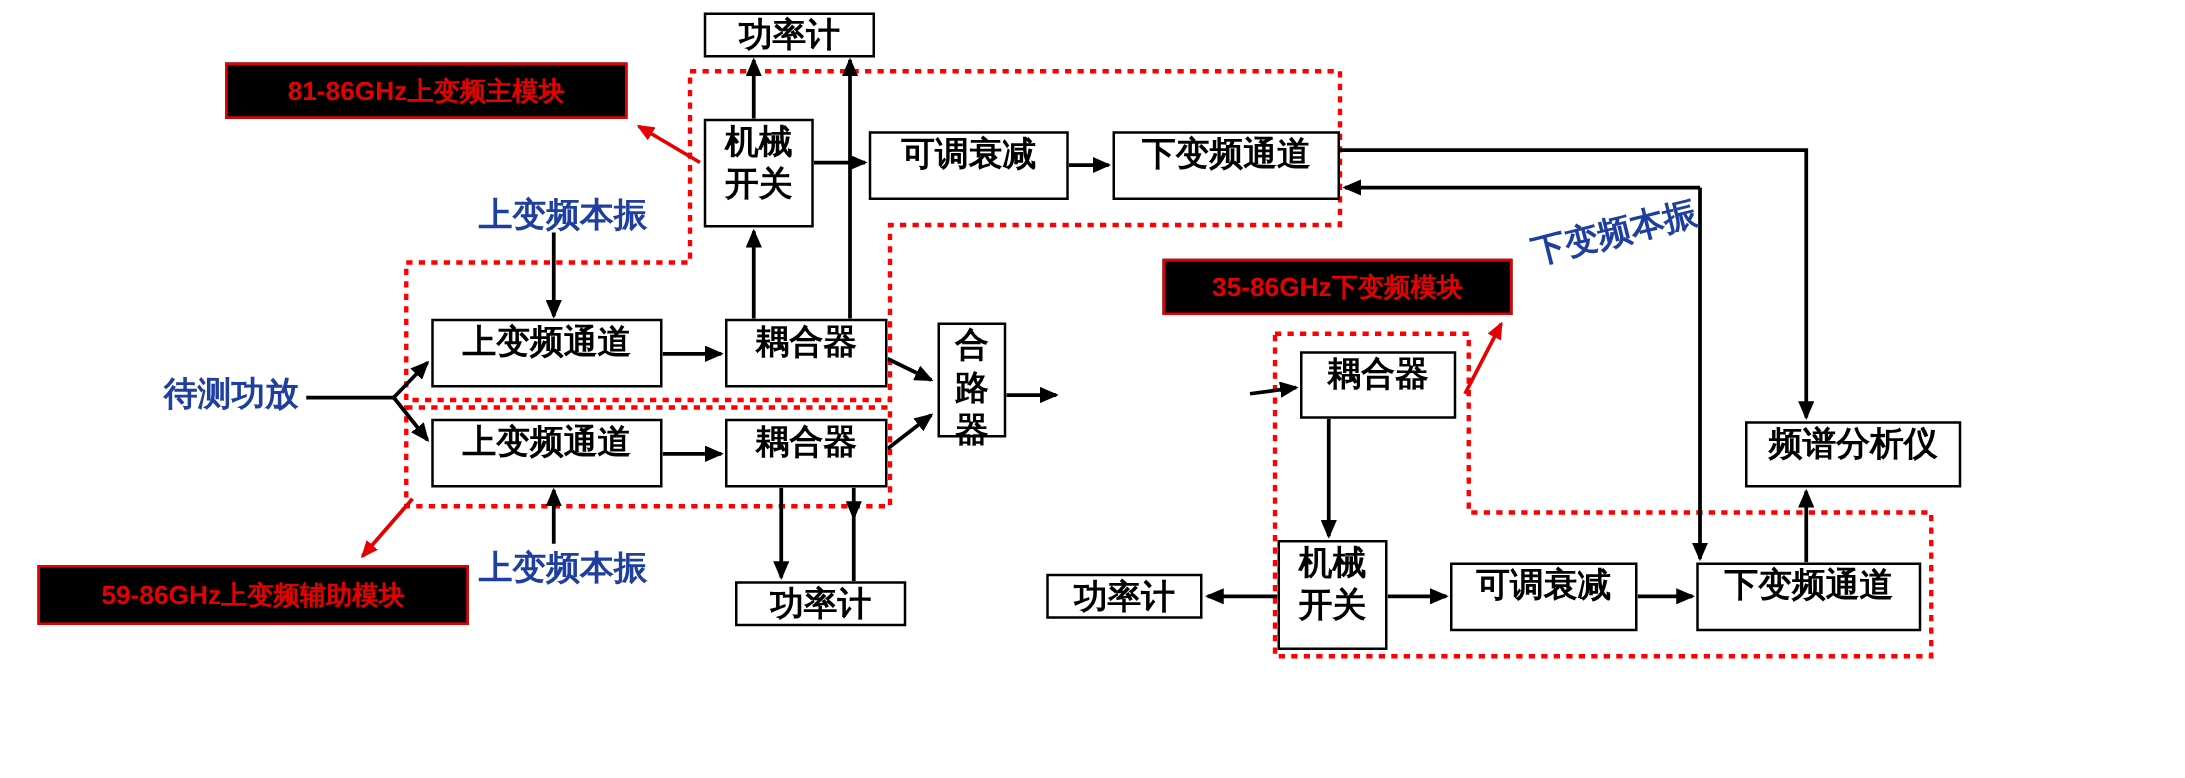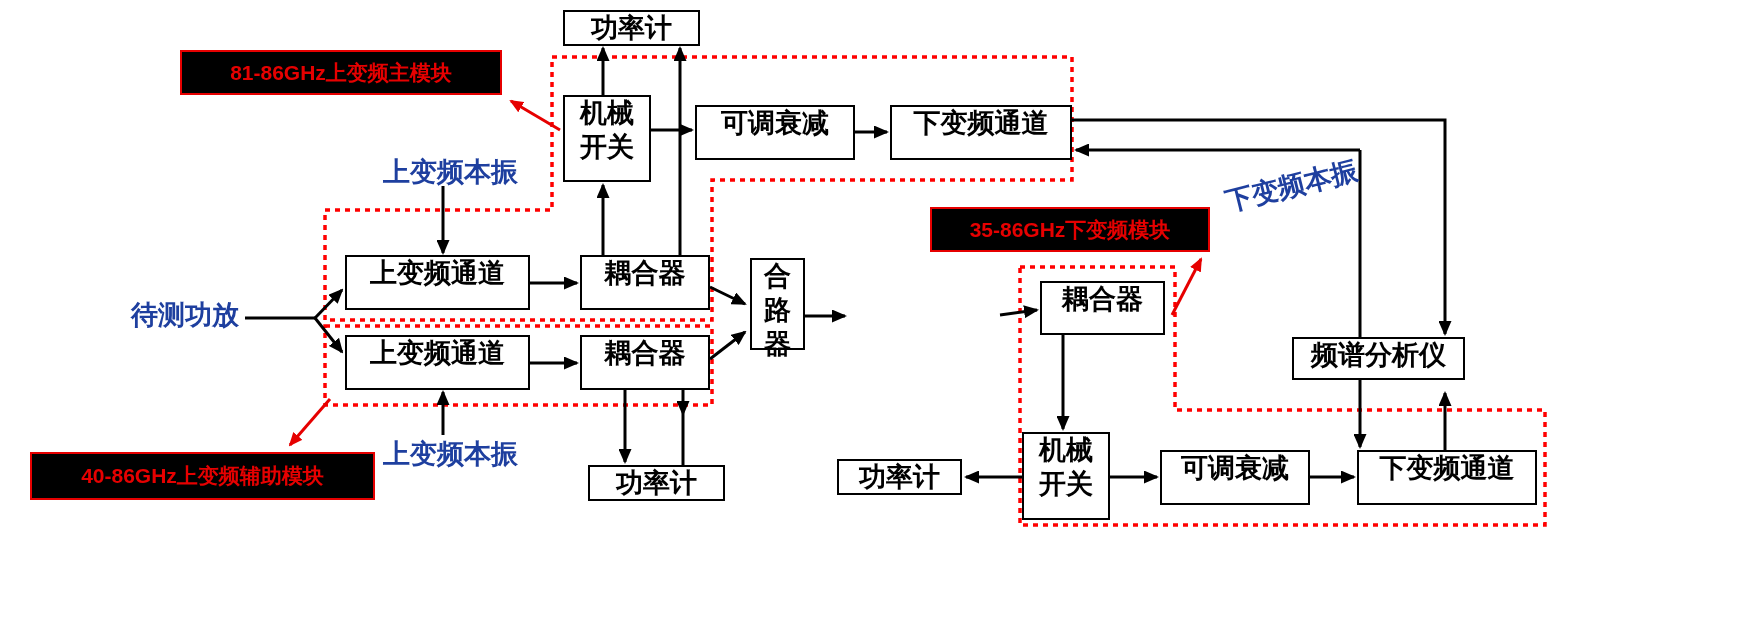--- a/index.html
+++ b/index.html
@@ -147,34 +147,34 @@
   </div>
 
   <div class="box" style="left:1160px;top:450px;width:150px;height:55px">
     <span class="txt">可调衰减</span>
   </div>
 
   <div class="box" style="left:1357px;top:450px;width:180px;height:55px">
     <span class="txt">下变频通道</span>
   </div>
 
-  <div class="box" style="left:1292px;top:337px;width:173px;height:43px">
+  <div class="box" style="left:1396px;top:337px;width:173px;height:53px">
     <span class="txt">频谱分析仪</span>
   </div>
 
   <div class="module-label" style="left:180px;top:50px;width:322px;height:45px">
     <span>81-86GHz上变频主模块</span>
   </div>
 
   <div class="module-label" style="left:930px;top:207px;width:280px;height:45px">
     <span>35-86GHz下变频模块</span>
   </div>
 
   <div class="module-label" style="left:30px;top:452px;width:345px;height:48px">
-    <span>40-86GHz上变频辅助模块</span>
+    <span>59-86GHz上变频辅助模块</span>
   </div>
 
   <div class="sig" style="left:131px;top:297px">待测功放</div>
   <div class="sig" style="left:383px;top:154px">上变频本振</div>
   <div class="sig" style="left:383px;top:436px">上变频本振</div>
   <div class="sig" style="left:1224px;top:168px;transform:rotate(-14deg)">下变频本振</div>
 
 </div>
 
 </body></html>

